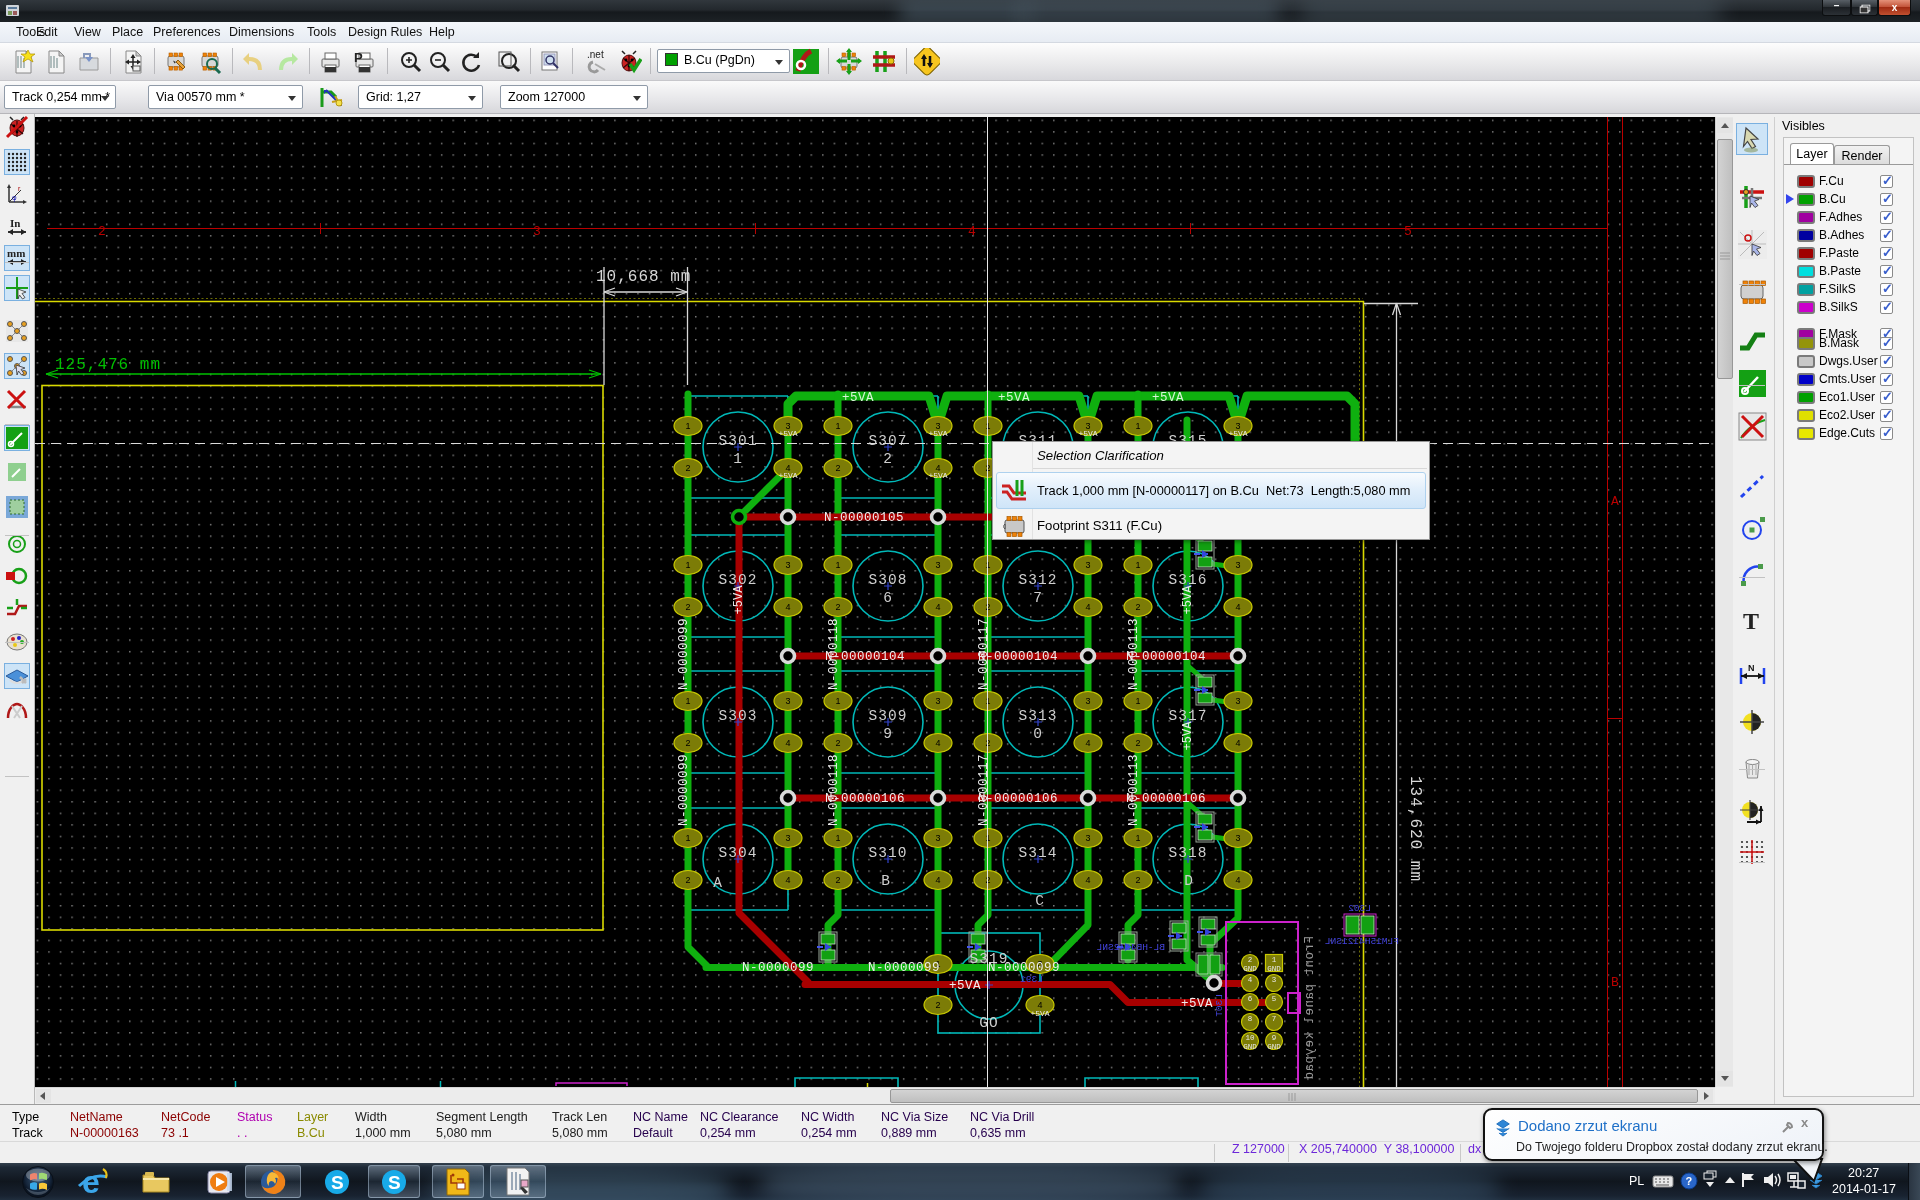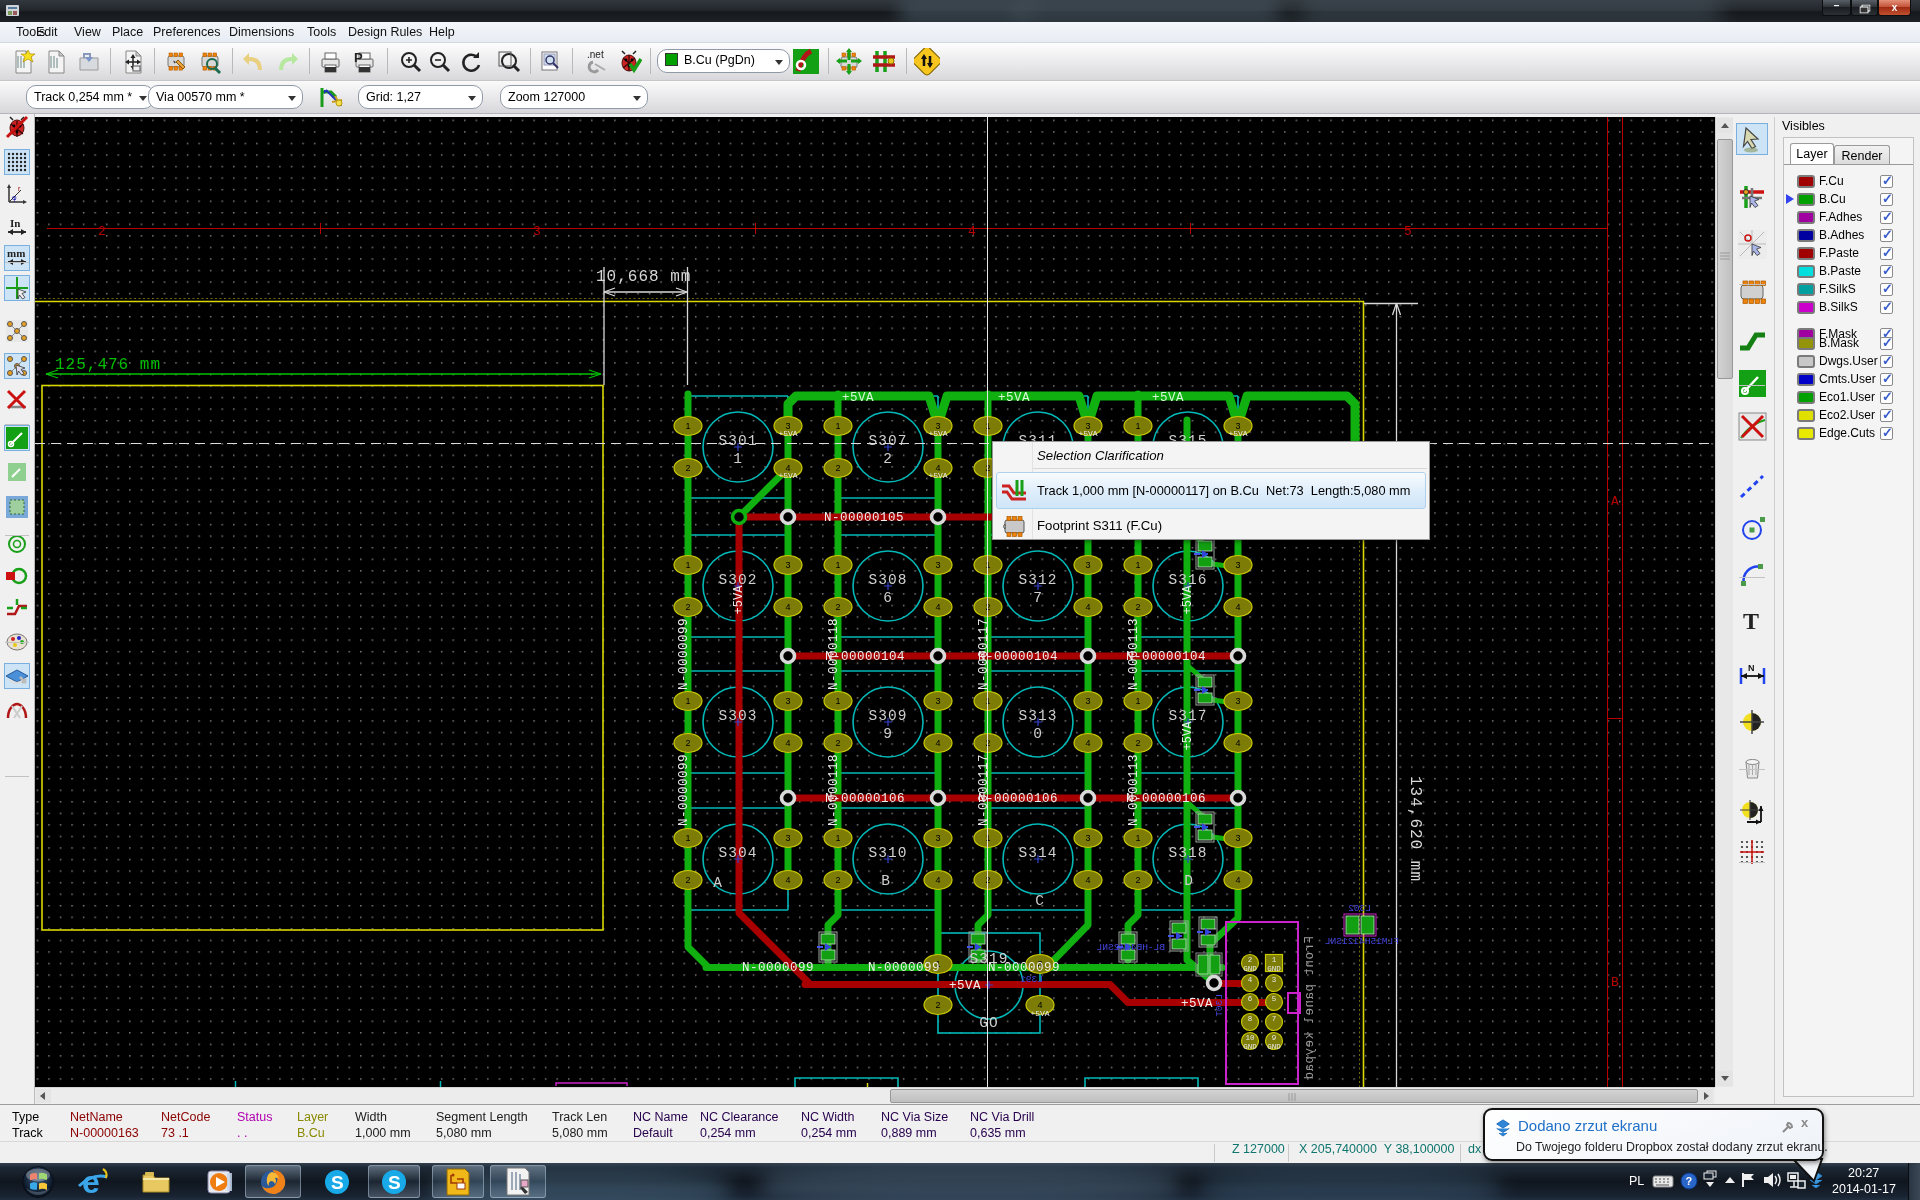--- a/index.html
+++ b/index.html
@@ -13,21 +13,21 @@
 .winbtn{position:absolute;top:0;height:16px;border:1px solid #0c0e10;border-top:none;border-radius:0 0 3px 3px;background:linear-gradient(180deg,#585f66,#30353a 45%,#1a1e22 50%,#2c3136)}
 #btn-close{background:linear-gradient(180deg,#e49179,#c3543a 45%,#a02b12 50%,#c05030)}
 .winbtn .g{position:absolute;left:50%;top:50%;transform:translate(-50%,-50%);color:#fff;font-size:10px;line-height:10px;font-weight:bold}
 
 #menubar{position:absolute;left:0;top:22px;width:1920px;height:21px;background:linear-gradient(180deg,#f4f7fb,#e7ecf3);border-bottom:1px solid #d4d9e1;font-size:12.5px;color:#111}
 #menubar span{position:absolute;top:3px}
 
 #toolbar1{position:absolute;left:0;top:43px;width:1920px;height:38px;background:linear-gradient(180deg,#fdfdfd,#e8e8ea 60%,#d8d8dc);border-bottom:1px solid #c7c7cb}
 #toolbar2{position:absolute;left:0;top:81px;width:1920px;height:33px;background:linear-gradient(180deg,#fafafa,#e6e6e9 60%,#d7d7db);border-bottom:1px solid #b6b6ba}
 .tsep{position:absolute;top:5px;width:1px;height:26px;background:#b9b9bd}
-.combo{position:absolute;height:24px;background:#fff;border:1px solid #8f9aa8;border-radius:10px;font-size:12.5px;color:#000}
+.combo{position:absolute;height:24px;background:#fff;border:1px solid #8f9aa8;border-radius:2px;font-size:12.5px;color:#000}
 .combo .lbl{position:absolute;left:7px;top:4px;white-space:nowrap}
 .combo .da{position:absolute;right:6px;top:10px;width:0;height:0;border-left:4px solid transparent;border-right:4px solid transparent;border-top:5px solid #333}
 
 #lbar{position:absolute;left:0;top:114px;width:35px;height:990px;background:#f0f0f0;border-right:1px solid #b9b9b9}
 
 #canvas{position:absolute;left:35px;top:117px;width:1680px;height:970px;background:#000}
 
 #vscroll{position:absolute;left:1715px;top:117px;width:18px;height:970px;background:#e8e8e8;border-left:1px solid #d0d0d0}
 #hscroll{position:absolute;left:35px;top:1087px;width:1680px;height:17px;background:#ececec;border-top:1px solid #d5d5d5}
 .sbthumb{position:absolute;background:linear-gradient(90deg,#d3d3d3,#bfbfbf);border:1px solid #979797;border-radius:2px}
@@ -40,21 +40,21 @@
 #visbox{position:absolute;left:8px;top:23px;width:131px;height:960px;background:#f4f4f4;border:1px solid #c2c2c2}
 .tab{position:absolute;top:5px;height:21px;font-size:12.5px;text-align:center;border:1px solid #9a9a9a;border-bottom:none;border-radius:3px 3px 0 0;padding-top:3px}
 .lrow{position:absolute;left:0;width:129px;height:18px;font-size:12px}
 .lrow .sw{position:absolute;left:13px;top:2px;width:18px;height:13px;border:2px solid #7a7a7a;border-radius:3px}
 .lrow .nm{position:absolute;left:35px;top:1px;color:#000}
 .lrow .cb{position:absolute;left:96px;top:2px;width:13px;height:13px;background:#fff;border:1px solid #8a8a8a;border-radius:2px}
 .lrow .ck{position:absolute;left:1px;top:-3px;color:#3a5fcd;font-size:13px;font-weight:bold}
 
 #status1{position:absolute;left:0;top:1104px;width:1920px;height:37px;background:#f0f0f0;border-top:1px solid #9c9c9c;font-size:12.5px}
 #status1 .h{position:absolute;top:5px}#status1 .v{position:absolute;top:21px}
-#status2{position:absolute;left:0;top:1141px;width:1920px;height:22px;background:#f0f0f0;border-top:1px solid #d9d9d9;font-size:12.5px;color:#0f766e}
+#status2{position:absolute;left:0;top:1141px;width:1920px;height:22px;background:#f0f0f0;border-top:1px solid #d9d9d9;font-size:12.5px;color:#6d28d9}
 
 #taskbar{position:absolute;left:0;top:1163px;width:1920px;height:37px;background:linear-gradient(180deg,#33404d 0%,#1d2835 12%,#10161e 50%,#182230 88%,#202e3e 100%);overflow:hidden}
 #taskbar .patch{position:absolute;border-radius:40%;filter:blur(10px)}
 .tbicon{position:absolute;top:2px;width:47px;height:33px;border-radius:3px}
 .tbactive{background:linear-gradient(180deg,rgba(210,230,250,.35),rgba(120,160,200,.12) 50%,rgba(200,220,240,.25));border:1px solid rgba(180,200,220,.5)}
 </style></head><body>
 <div id="screen">
 <div id="titlebar">
       <div class="blur1"></div>
       <div class="blur2"></div>
@@ -230,21 +230,21 @@
       <div class="tsep" style="left:572px"></div>
       <div class="tsep" style="left:650px"></div>
       <div class="tsep" style="left:828px"></div>
       <div class="tsep" style="left:906px"></div>
       <div class="combo" style="left:657px;top:6px;width:133px">
         <span class="lbl" style="top:3px"><span style="display:inline-block;width:13px;height:13px;background:#00a000;border:1px solid #333;vertical-align:-2px;margin-right:6px"></span>B.Cu (PgDn)</span>
         <span class="da"></span>
       </div>
     </div>
 <div id="toolbar2">
-<div class="combo" style="left:26px;top:4px;width:128px">
+<div class="combo" style="left:4px;top:4px;width:112px">
         <span class="lbl">Track 0,254 mm *</span>
         <span class="da"></span>
       </div>
 <div class="combo" style="left:148px;top:4px;width:155px">
         <span class="lbl">Via 00570 mm *</span>
         <span class="da"></span>
       </div>
 <svg class="abs" style="left:318px;top:3px" width="30" height="27">
         <path d="M4 4 V23 M4 8 H13 L18 13" stroke="#1a9a1a" stroke-width="3" fill="none"></path>
         <path d="M8 6 L22 20" stroke="#2233bb" stroke-width="2"></path>

